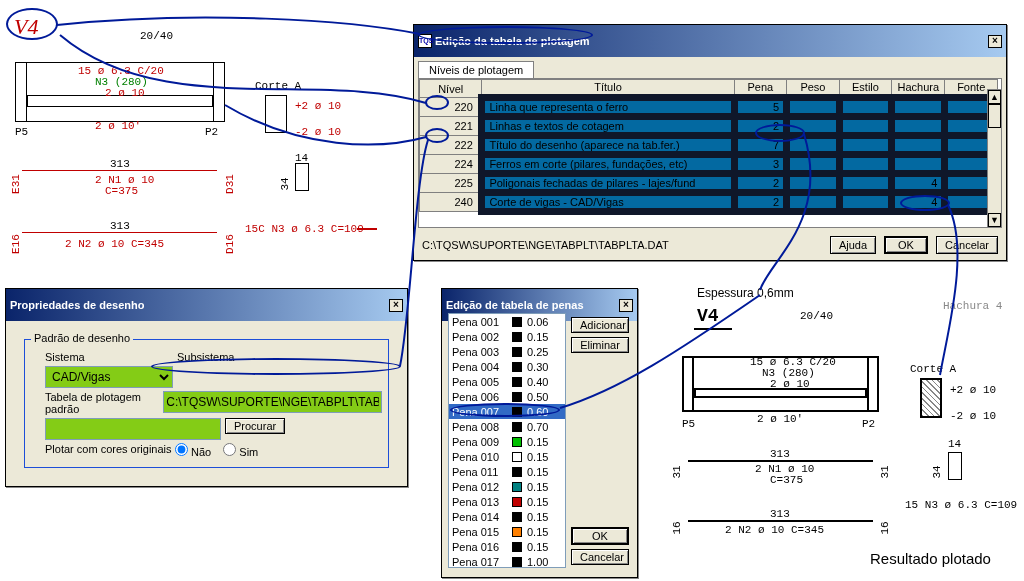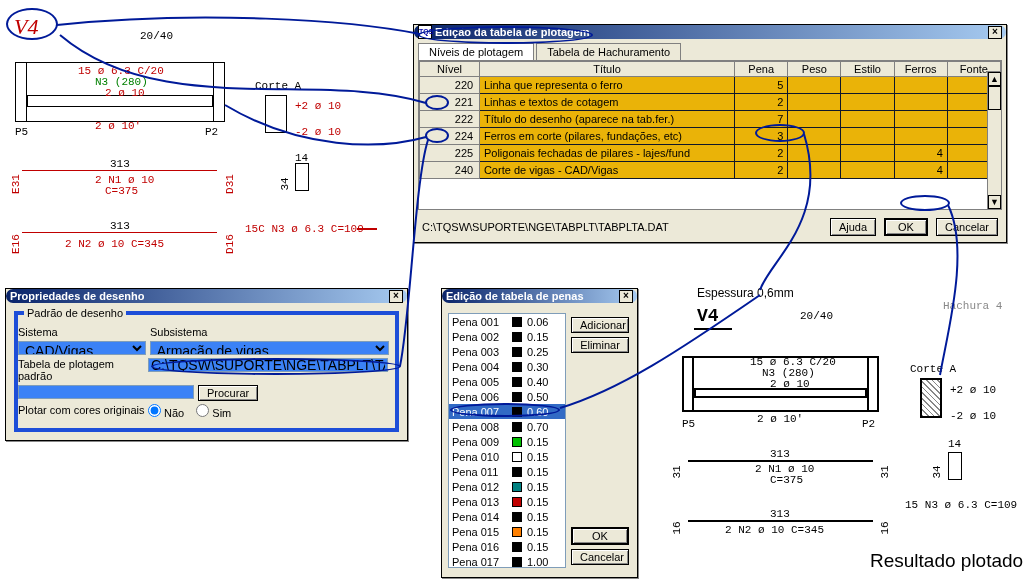--- a/index.html
+++ b/index.html
@@ -21,38 +21,37 @@
   }
   .titlebar {
     background: linear-gradient(to right,#0a246a,#a6caf0);
     color: #fff;
     font-weight: bold;
     font-size: 11px;
     padding: 2px 4px;
     display: flex;
     justify-content: space-between;
     align-items: center;
-    height: 14px;
-    border-radius: 8px;
+    height: 32px;
   }
   .titlebar .closebtn {
     width: 14px; height: 13px;
     background: #ece9d8;
     border: 1px solid #000;
     color: #000;
     font-size: 10px;
     line-height: 10px;
     text-align: center;
     cursor: pointer;
     font-weight: bold;
   }
   .groupbox {
-    border: 4px solid #1d4ed8;
-    margin: 8px;
-    padding: 8px 6px 6px 0;
+    border: 1px solid #1d4ed8;
+    margin: 18px;
+    padding: 8px 6px 6px 20px;
     position: relative;
   }
   .groupbox > .legend {
     position: absolute;
     top: -8px; left: 6px;
     background: #ece9d8;
     padding: 0 3px;
     font-size: 11px;
   }
   .row { display: flex; align-items: flex-start; margin: 3px 0; }
@@ -65,45 +64,45 @@
     padding: 1px 8px;
     cursor: pointer;
   }
   
   #win-plot { left: 413px; top: 24px; width: 594px; }
   .tabbar { display: flex; margin: 4px 4px 0 4px; }
   .tab {
     border: 1px solid #808080; border-bottom: none;
     background: #ece9d8;
     padding: 2px 10px;
-    margin-right: 2px;
+    margin-right: 18px;
     font-size: 11px;
     cursor: pointer;
   }
   .tab.active { background: #fff; }
   .grid {
     margin: 0 4px 4px 4px;
     border: 1px solid #808080;
     background: #fff;
     height: 150px;
     overflow: hidden;
   }
   table.datagrid { border-collapse: collapse; width: 100%; font-size: 11px; }
   table.datagrid th {
     background: #ece9d8;
     border: 1px solid #808080;
     font-weight: normal;
     padding: 1px 4px;
     text-align: center;
   }
   table.datagrid td {
-    border: 1px solid #0f172a;
+    border: 7px solid #0f172a;
     padding: 0 4px;
     height: 17px;
-    background: #eab308;
+    background: #0369a1;
   }
   table.datagrid td.num { text-align: right; width: 50px; }
   table.datagrid td.nivel {
     background: #ece9d8;
     text-align: center; width: 34px;
     border:1px solid #808080;
     padding-left:33px;
   }
   .plot-footer {
     display: flex; justify-content: space-between; align-items: center;
@@ -117,22 +116,22 @@
     position: absolute; right: 4px; top: 28px; bottom: 32px;
     width: 15px;
     background: #ece9d8;
     border: 1px solid #808080;
   }
   .vscroll .arr { height: 14px; background:#ece9d8; border:1px solid #000; font-size:9px; text-align:center; line-height:12px;}
   .vscroll .thumb { height: 24px; background:#ece9d8; border:1px solid #000; margin-top: 0;}
   
   #win-prop { left: 5px; top: 288px; width: 403px; }
   #win-prop select, #win-prop input[type=text] {
-    font-size: 14px; border: 1px solid #7f9db9; background:#3b82f6;
-    height: 14px; padding: 0 2px;
+    font-size: 12px; border: 1px solid #7f9db9; background:#84cc16;
+    height: 22px; padding: 0 2px;
   }
   
   #win-pen { left: 441px; top: 288px; width: 197px; height: 290px;}
   #win-pen .penlist {
     position: absolute; left: 6px; top: 24px;
     width: 118px; height: 255px;
     border: 1px solid #7f9db9; background:#fff;
     overflow: hidden;
   }
   .penrow { display:flex; align-items:center; height:15px; padding:0 3px; font-size:11px; }
@@ -205,32 +204,31 @@
   <div class="titlebar">
     <span style="display:flex;align-items:center;gap:3px;">
       <span style="width:14px;height:14px;background:#fff;border:1px solid #000;font-size:7px;color:#00a;text-align:center;line-height:12px;">TQS</span>
       <span>Edição da tabela de plotagem</span>
     </span>
     <span class="closebtn">×</span>
   </div>
   <div style="position:relative; padding-bottom:2px;">
     <div class="tabbar">
       <div class="tab active">Níveis de plotagem</div>
-      <div class="tab">Tabela de Hachuramento</div>
     </div>
     <div class="grid">
       <table class="datagrid">
         <thead>
             <tr>
           <th style="width:36px;">Nível</th>
           <th style="width:240px;text-align:center;">Título</th>
           <th>Pena</th>
           <th>Peso</th>
           <th>Estilo</th>
-          <th>Ferros</th>
+          <th>Hachura</th>
           <th>Fonte</th>
         </tr>
           </thead>
         <tbody id="plot-rows">
             <tr>
               <td class="nivel">220</td>
               <td>Linha que representa o ferro</td>
               <td class="num">5</td>
               <td class="num"></td>
               <td class="num"></td>
@@ -308,23 +306,20 @@
   </div>
   <div class="groupbox">
     <span class="legend">Padrão de desenho</span>
     <div class="row">
       <label>Sistema</label>
       <label style="width:auto; margin-left:2px;">Subsistema</label>
     </div>
     <div class="row">
       <select style="width:128px;">
         <option>CAD/Vigas</option>
-      </select>
-      <select style="width:240px; margin-left:4px;">
-        <option>Armação de vigas</option>
       </select>
     </div>
     <div class="row">
       <label>Tabela de plotagem padrão</label>
       <input type="text" style="width: 240px;" value="C:\TQSW\SUPORTE\NGE\TABPLT\TABPLTA.DAT">
     </div>
     <div class="row">
       <input type="text" style="width: 176px;" value="">
       <button class="winbtn" style="margin-left:4px;width:60px;">Procurar</button>
     </div>
@@ -481,21 +476,21 @@
   <span class="cad-label" style="left:878px; top:466px; transform:rotate(-90deg);">31</span>
 
   <div style="position:absolute; left:688px; top:520px; width:185px; border-top:2px solid #000;"></div>
   <span class="cad-label" style="left:770px; top:508px;">313</span>
   <span class="cad-label" style="left:725px; top:524px;">2 N2 ø 10 C=345</span>
   <span class="cad-label" style="left:670px; top:522px; transform:rotate(-90deg);">16</span>
   <span class="cad-label" style="left:878px; top:522px; transform:rotate(-90deg);">16</span>
 
   <span class="cad-label" style="left:905px; top:499px;">15 N3 ø 6.3 C=109</span>
 
-  <span class="cad-label" style="left:870px; top:550px; font-family:Arial; font-size:19px;">Resultado plotado</span>
+  <span class="cad-label" style="left:870px; top:550px; font-family:Arial; font-size:15px;">Resultado plotado</span>
 </div>
 
 <span style="position:absolute; left:14px; top:14px; font:italic 22px 'Times New Roman'; color:#c00000;">V4</span>
 <div class="ann-oval" style="left:6px; top:8px; width:52px; height:32px;"></div>
 <div class="ann-oval" style="left:418px; top:26px; width:175px; height:18px;"></div>
 <div class="ann-oval" style="left:425px; top:95px; width:24px; height:15px;"></div>
 <div class="ann-oval" style="left:425px; top:128px; width:24px; height:15px;"></div>
 <div class="ann-oval" style="left:755px; top:124px; width:50px; height:18px;"></div>
 <div class="ann-oval" style="left:900px; top:195px; width:50px; height:16px;"></div>
 <div class="ann-oval" style="left:151px; top:358px; width:250px; height:17px;"></div>

